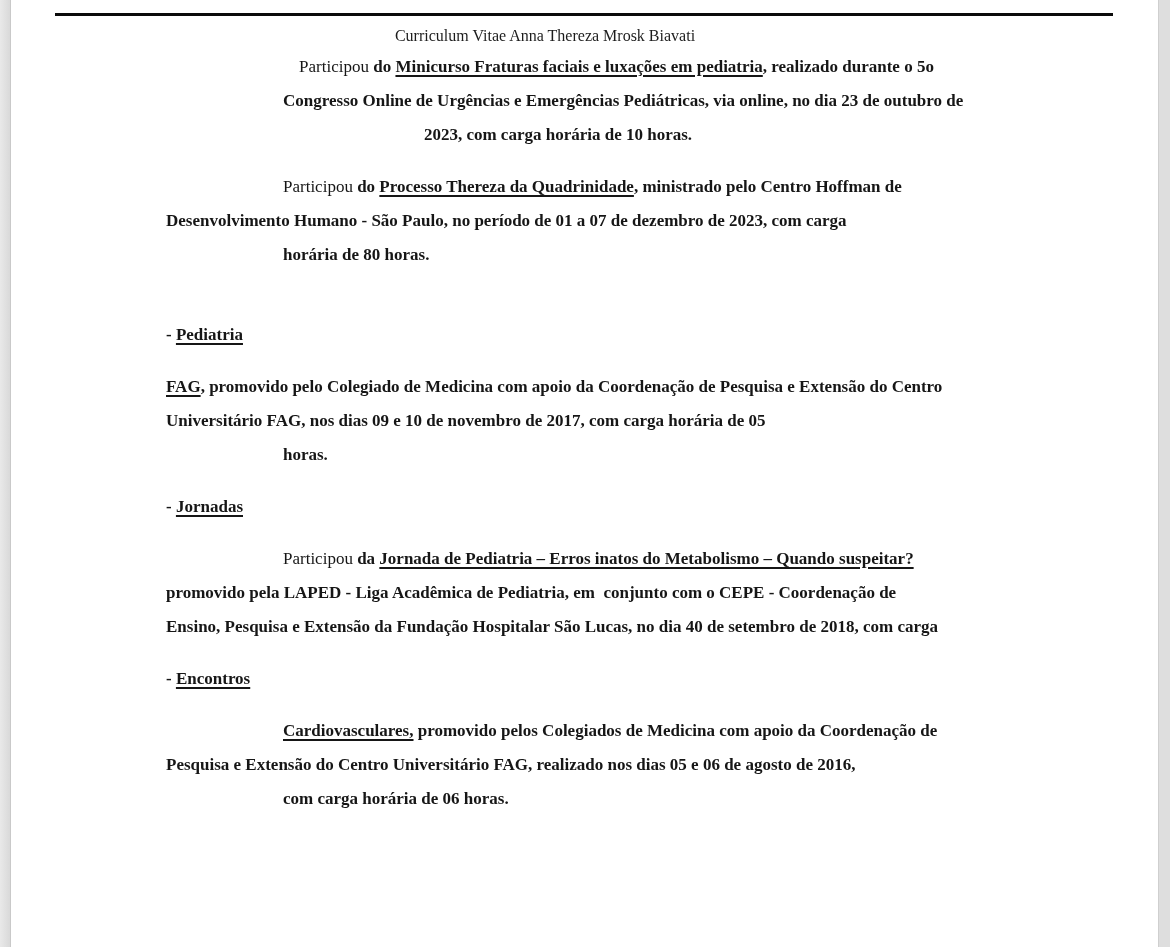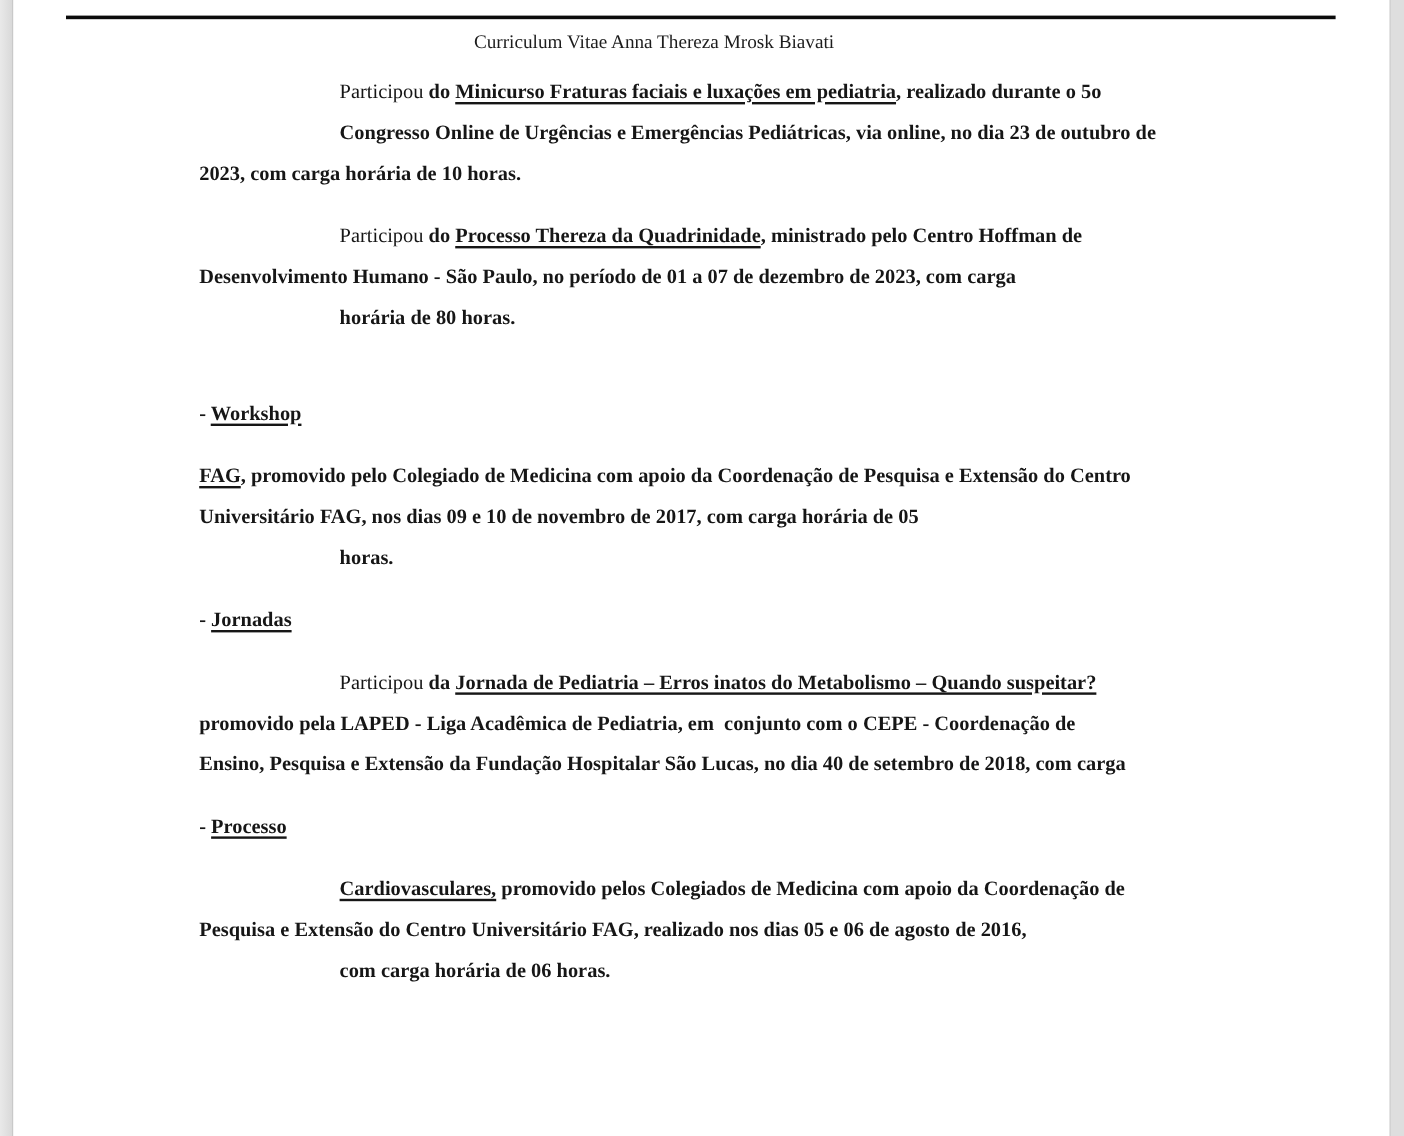--- a/index.html
+++ b/index.html
@@ -31,21 +31,21 @@
   .doc-header {
     margin-left: 140px;
     text-align: center;
     font-size: 16px;
     font-weight: 400;
     line-height: 20px;
     color: #1d1d1d;
   }
   #doc-body { font-size: 17px; }
   .block { margin-top: 18px; }
-  #doc-body > .block:first-child { margin-top: 20px; }
+  #doc-body > .block:first-child { margin-top: 10px; text-align: center; }
   .block.extra-gap { margin-top: 46px; }
   .line {
     height: 34px;
     line-height: 21px;
     white-space: pre;
   }
   .indent-0 { margin-left: 166px; }
   .indent-1 { margin-left: 283px; }
   .seg { font-weight: 400; }
   .seg.bold { font-weight: 700; }
@@ -69,37 +69,37 @@
         <div class="line indent-1"><span class="seg">Participou </span><span class="seg bold">do </span><span class="seg bold underline">Minicurso Fraturas faciais e luxações em pediatria</span><span class="seg bold">, realizado durante o 5o</span></div>
         <div class="line indent-1"><span class="seg bold">Congresso Online de Urgências e Emergências Pediátricas, via online, no dia 23 de outubro de</span></div>
         <div class="line indent-0"><span class="seg bold">2023, com carga horária de 10 horas.</span></div>
       </div>
       <div class="block paragraph">
         <div class="line indent-1"><span class="seg">Participou </span><span class="seg bold">do </span><span class="seg bold underline">Processo Thereza da Quadrinidade</span><span class="seg bold">, ministrado pelo Centro Hoffman de</span></div>
         <div class="line indent-0"><span class="seg bold">Desenvolvimento Humano - São Paulo, no período de 01 a 07 de dezembro de 2023, com carga</span></div>
         <div class="line indent-1"><span class="seg bold">horária de 80 horas.</span></div>
       </div>
       <div class="block heading extra-gap">
-        <div class="line indent-0"><span class="seg bold">- </span><span class="seg bold underline">Workshop</span></div>
+        <div class="line indent-0"><span class="seg bold">- </span><span class="seg bold underline">Pediatria</span></div>
       </div>
       <div class="block paragraph">
         <div class="line indent-0"><span class="seg bold underline">FAG</span><span class="seg bold">, promovido pelo Colegiado de Medicina com apoio da Coordenação de Pesquisa e Extensão do Centro</span></div>
         <div class="line indent-0"><span class="seg bold">Universitário FAG, nos dias 09 e 10 de novembro de 2017, com carga horária de 05</span></div>
         <div class="line indent-1"><span class="seg bold">horas.</span></div>
       </div>
       <div class="block heading">
         <div class="line indent-0"><span class="seg bold">- </span><span class="seg bold underline">Jornadas</span></div>
       </div>
       <div class="block paragraph">
         <div class="line indent-1"><span class="seg">Participou </span><span class="seg bold">da </span><span class="seg bold underline">Jornada de Pediatria – Erros inatos do Metabolismo – Quando suspeitar?</span></div>
         <div class="line indent-0"><span class="seg bold">promovido pela LAPED - Liga Acadêmica de Pediatria, em  conjunto com o CEPE - Coordenação de</span></div>
         <div class="line indent-0"><span class="seg bold">Ensino, Pesquisa e Extensão da Fundação Hospitalar São Lucas, no dia 40 de setembro de 2018, com carga</span></div>
       </div>
       <div class="block heading">
-        <div class="line indent-0"><span class="seg bold">- </span><span class="seg bold underline">Processo</span></div>
+        <div class="line indent-0"><span class="seg bold">- </span><span class="seg bold underline">Encontros</span></div>
       </div>
       <div class="block paragraph">
         <div class="line indent-1"><span class="seg bold underline">Cardiovasculares,</span><span class="seg bold"> promovido pelos Colegiados de Medicina com apoio da Coordenação de</span></div>
         <div class="line indent-0"><span class="seg bold">Pesquisa e Extensão do Centro Universitário FAG, realizado nos dias 05 e 06 de agosto de 2016,</span></div>
         <div class="line indent-1"><span class="seg bold">com carga horária de 06 horas.</span></div>
       </div>
     </div>
 </div>
 
 </body></html>

